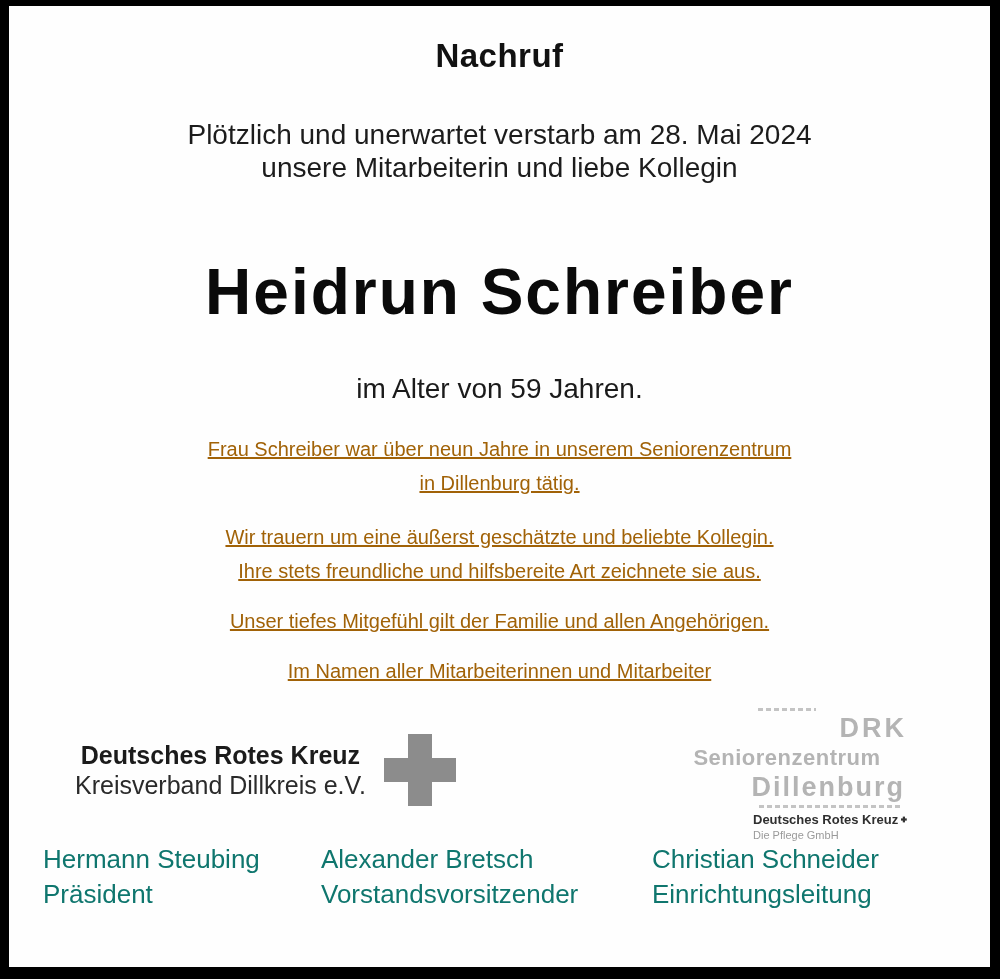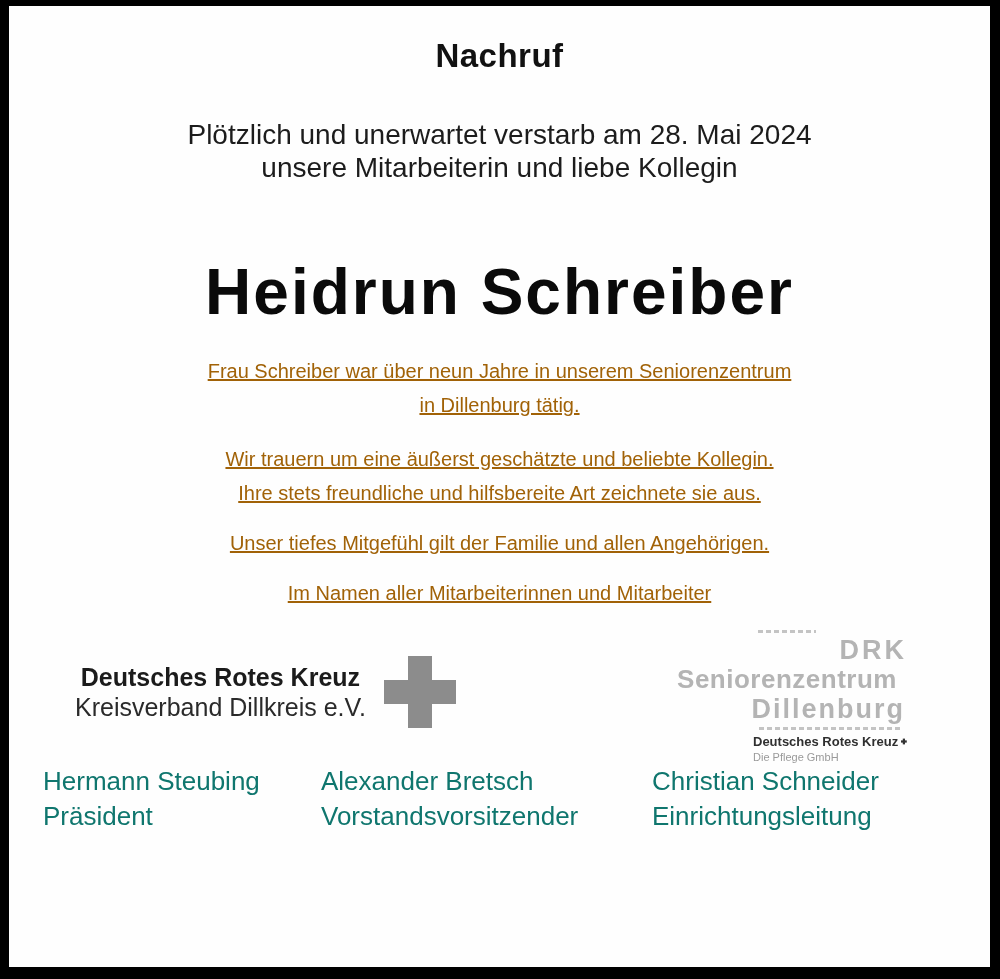--- a/index.html
+++ b/index.html
@@ -68,21 +68,21 @@
   .kv-cross { margin-left: 18px; display: block; }
 
   .sz-logo { width: 240px; padding-top: 2px; }
   .sz-gray { color: #b4b4b4; font-weight: bold; }
   .dash-line {
     height: 3px;
     background: repeating-linear-gradient(90deg, #c4c4c4 0 5px, transparent 5px 8px);
   }
   .dash-top { width: 58px; margin: 0 auto 2px auto; }
   .sz-abbr { font-size: 27px; line-height: 30px; text-align: right; letter-spacing: 3px; }
-  .sz-name { font-size: 26px; line-height: 29px; text-align: center; letter-spacing: 0.5px; }
+  .sz-name { font-size: 22px; line-height: 29px; text-align: center; letter-spacing: 0.5px; }
   .sz-city { font-size: 27px; line-height: 30px; text-align: right; letter-spacing: 2px; padding-right: 2px; }
   .dash-bottom { width: 142px; margin: 3px 6px 4px auto; }
   .sz-org-block { width: 154px; margin-left: auto; }
   .sz-org-row { display: flex; align-items: center; }
   .sz-org {
     font-size: 13px; font-weight: bold; color: #2f2f2f;
     line-height: 15px; white-space: nowrap;
   }
   .sz-org-cross { margin-left: 3px; display: block; }
   .sz-org-sub { font-size: 11px; color: #9a9a9a; line-height: 14px; margin-top: 1px; }
@@ -105,20 +105,21 @@
 
   <div class="title center">Nachruf</div>
 
   <div class="intro center">
     <div>Plötzlich und unerwartet verstarb am 28. Mai 2024</div>
     <div>unsere Mitarbeiterin und liebe Kollegin</div>
   </div>
 
   <div class="deceased-name center">Heidrun Schreiber</div>
 
+  <div class="age-line center">im Alter von 59 Jahren.</div>
 
   <div class="para p1 center">
     <div>Frau Schreiber war über neun Jahre in unserem Seniorenzentrum</div>
     <div>in Dillenburg tätig.</div>
   </div>
 
   <div class="para p2 center">
     <div>Wir trauern um eine äußerst geschätzte und beliebte Kollegin.</div>
     <div>Ihre stets freundliche und hilfsbereite Art zeichnete sie aus.</div>
   </div>

